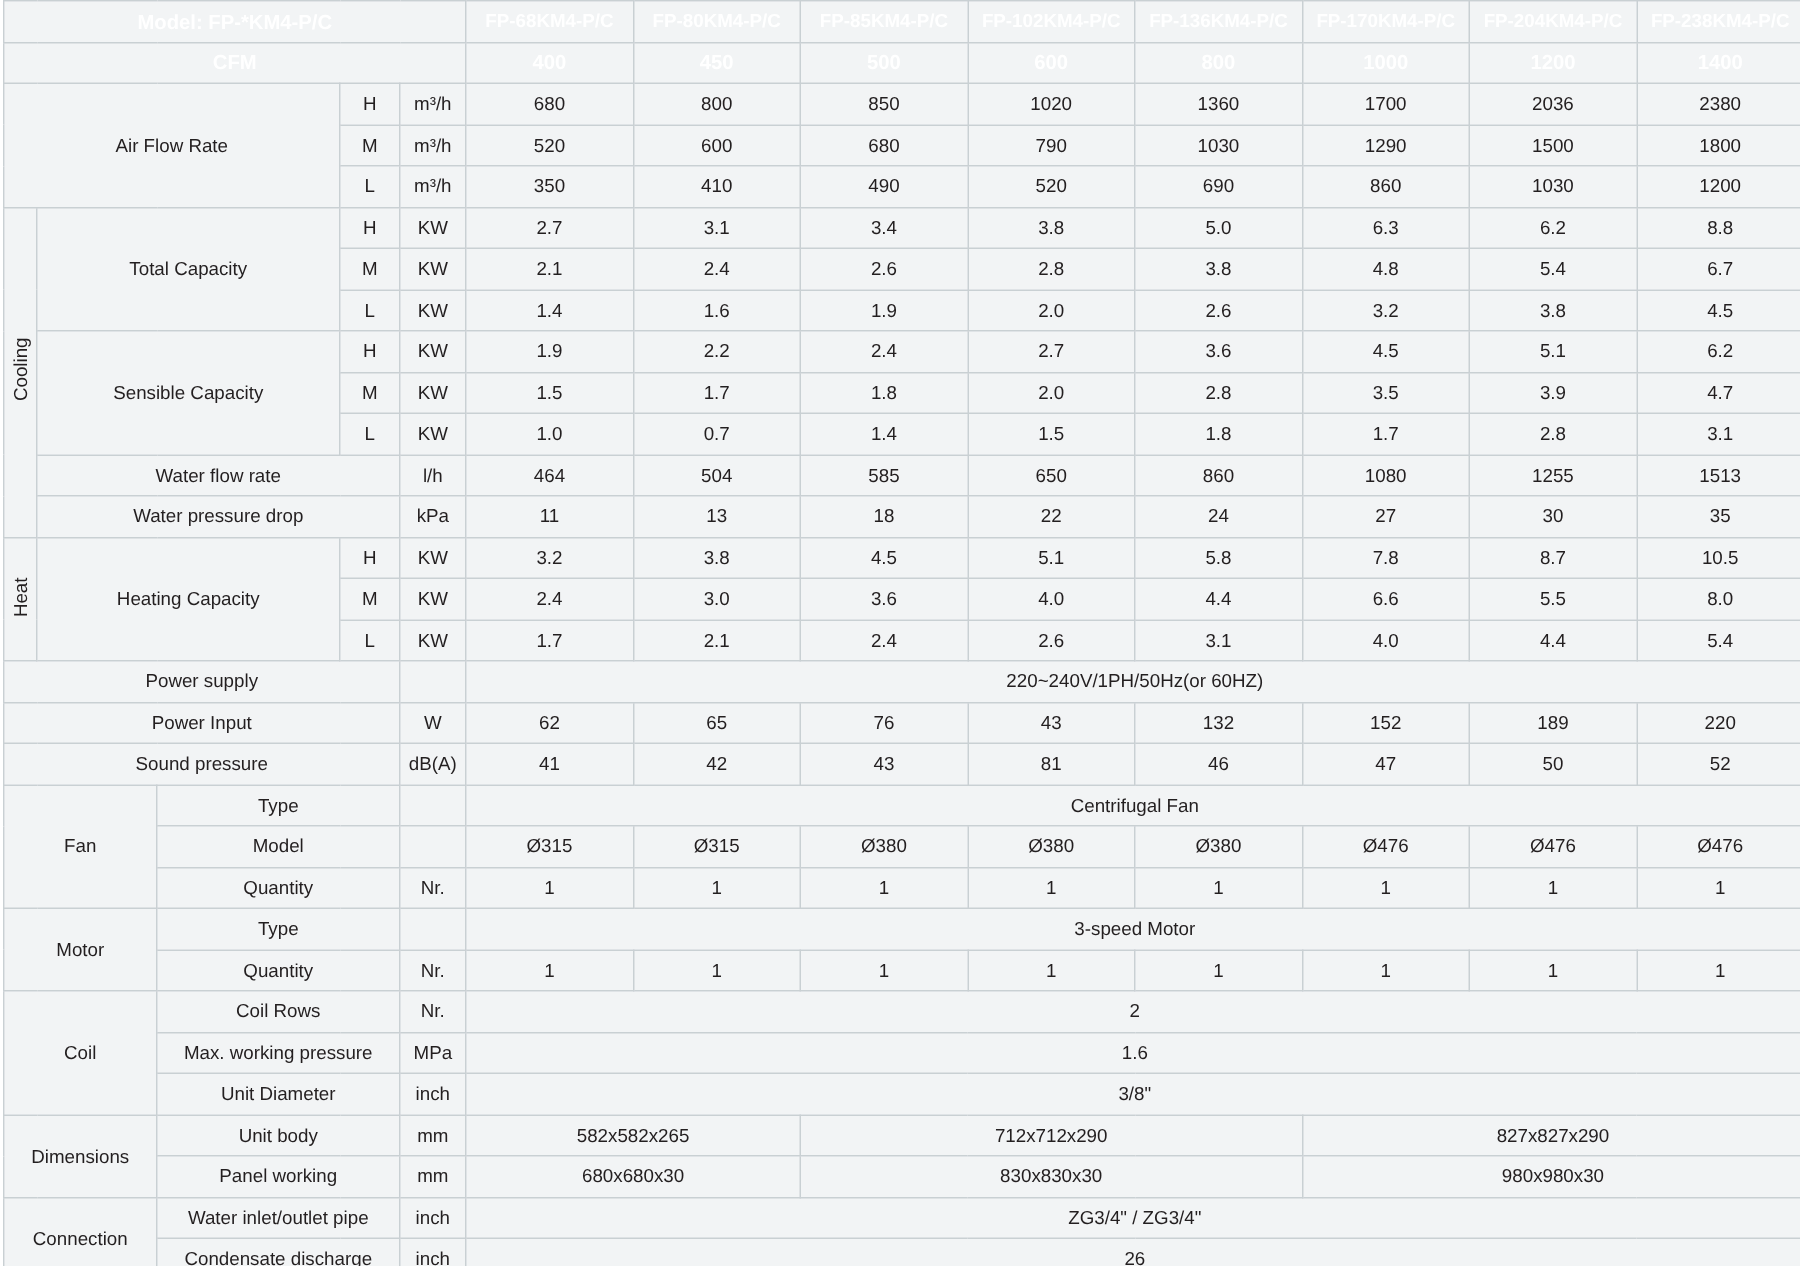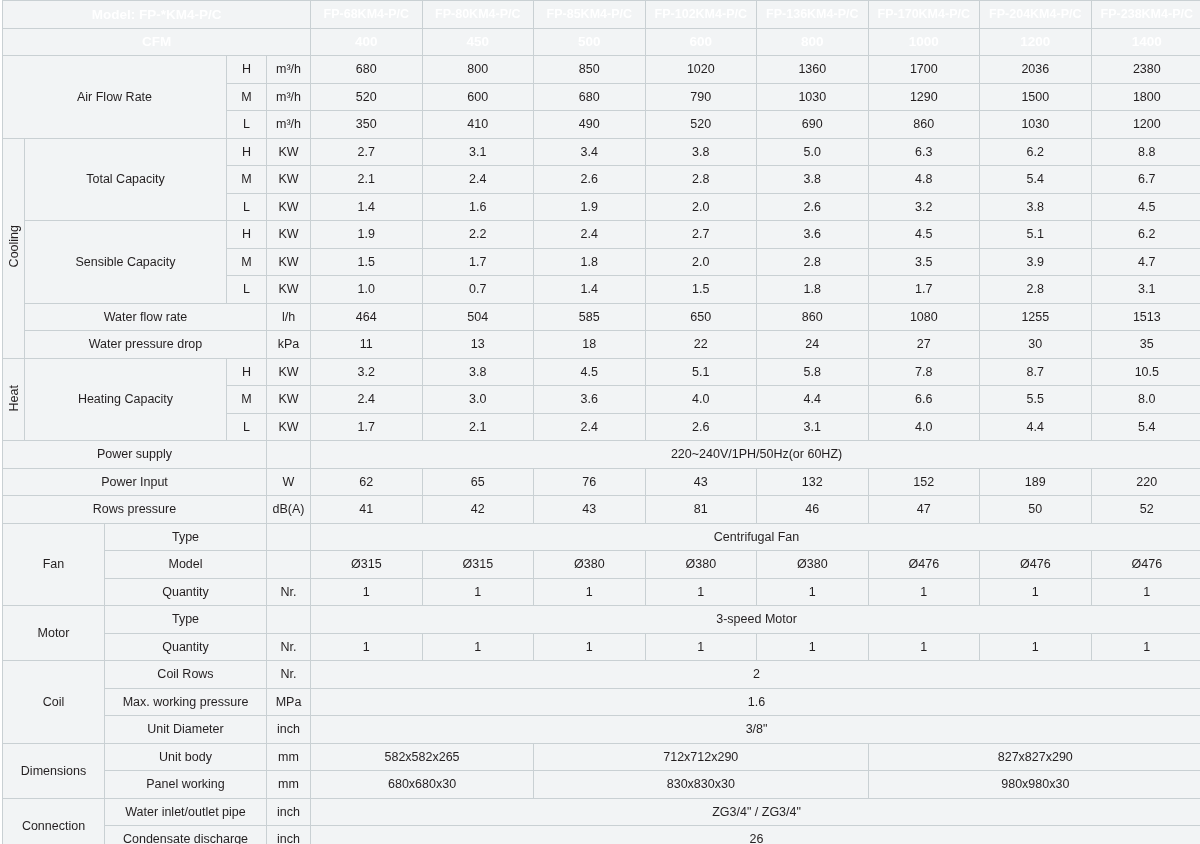--- a/index.html
+++ b/index.html
@@ -293,21 +293,21 @@
       <td class="white">65</td>
       <td class="white">76</td>
       <td class="white">43</td>
       <td class="white">132</td>
       <td class="white">152</td>
       <td class="white">189</td>
       <td class="white">220</td>
     </tr>
 
     <tr>
-      <td class="lbl" colspan="4">Rows pressure</td>
+      <td class="lbl" colspan="4">Sound pressure</td>
       <td>dB(A)</td>
       <td class="white">41</td>
       <td class="white">42</td>
       <td class="white">43</td>
       <td class="white">81</td>
       <td class="white">46</td>
       <td class="white">47</td>
       <td class="white">50</td>
       <td class="white">52</td>
     </tr>

